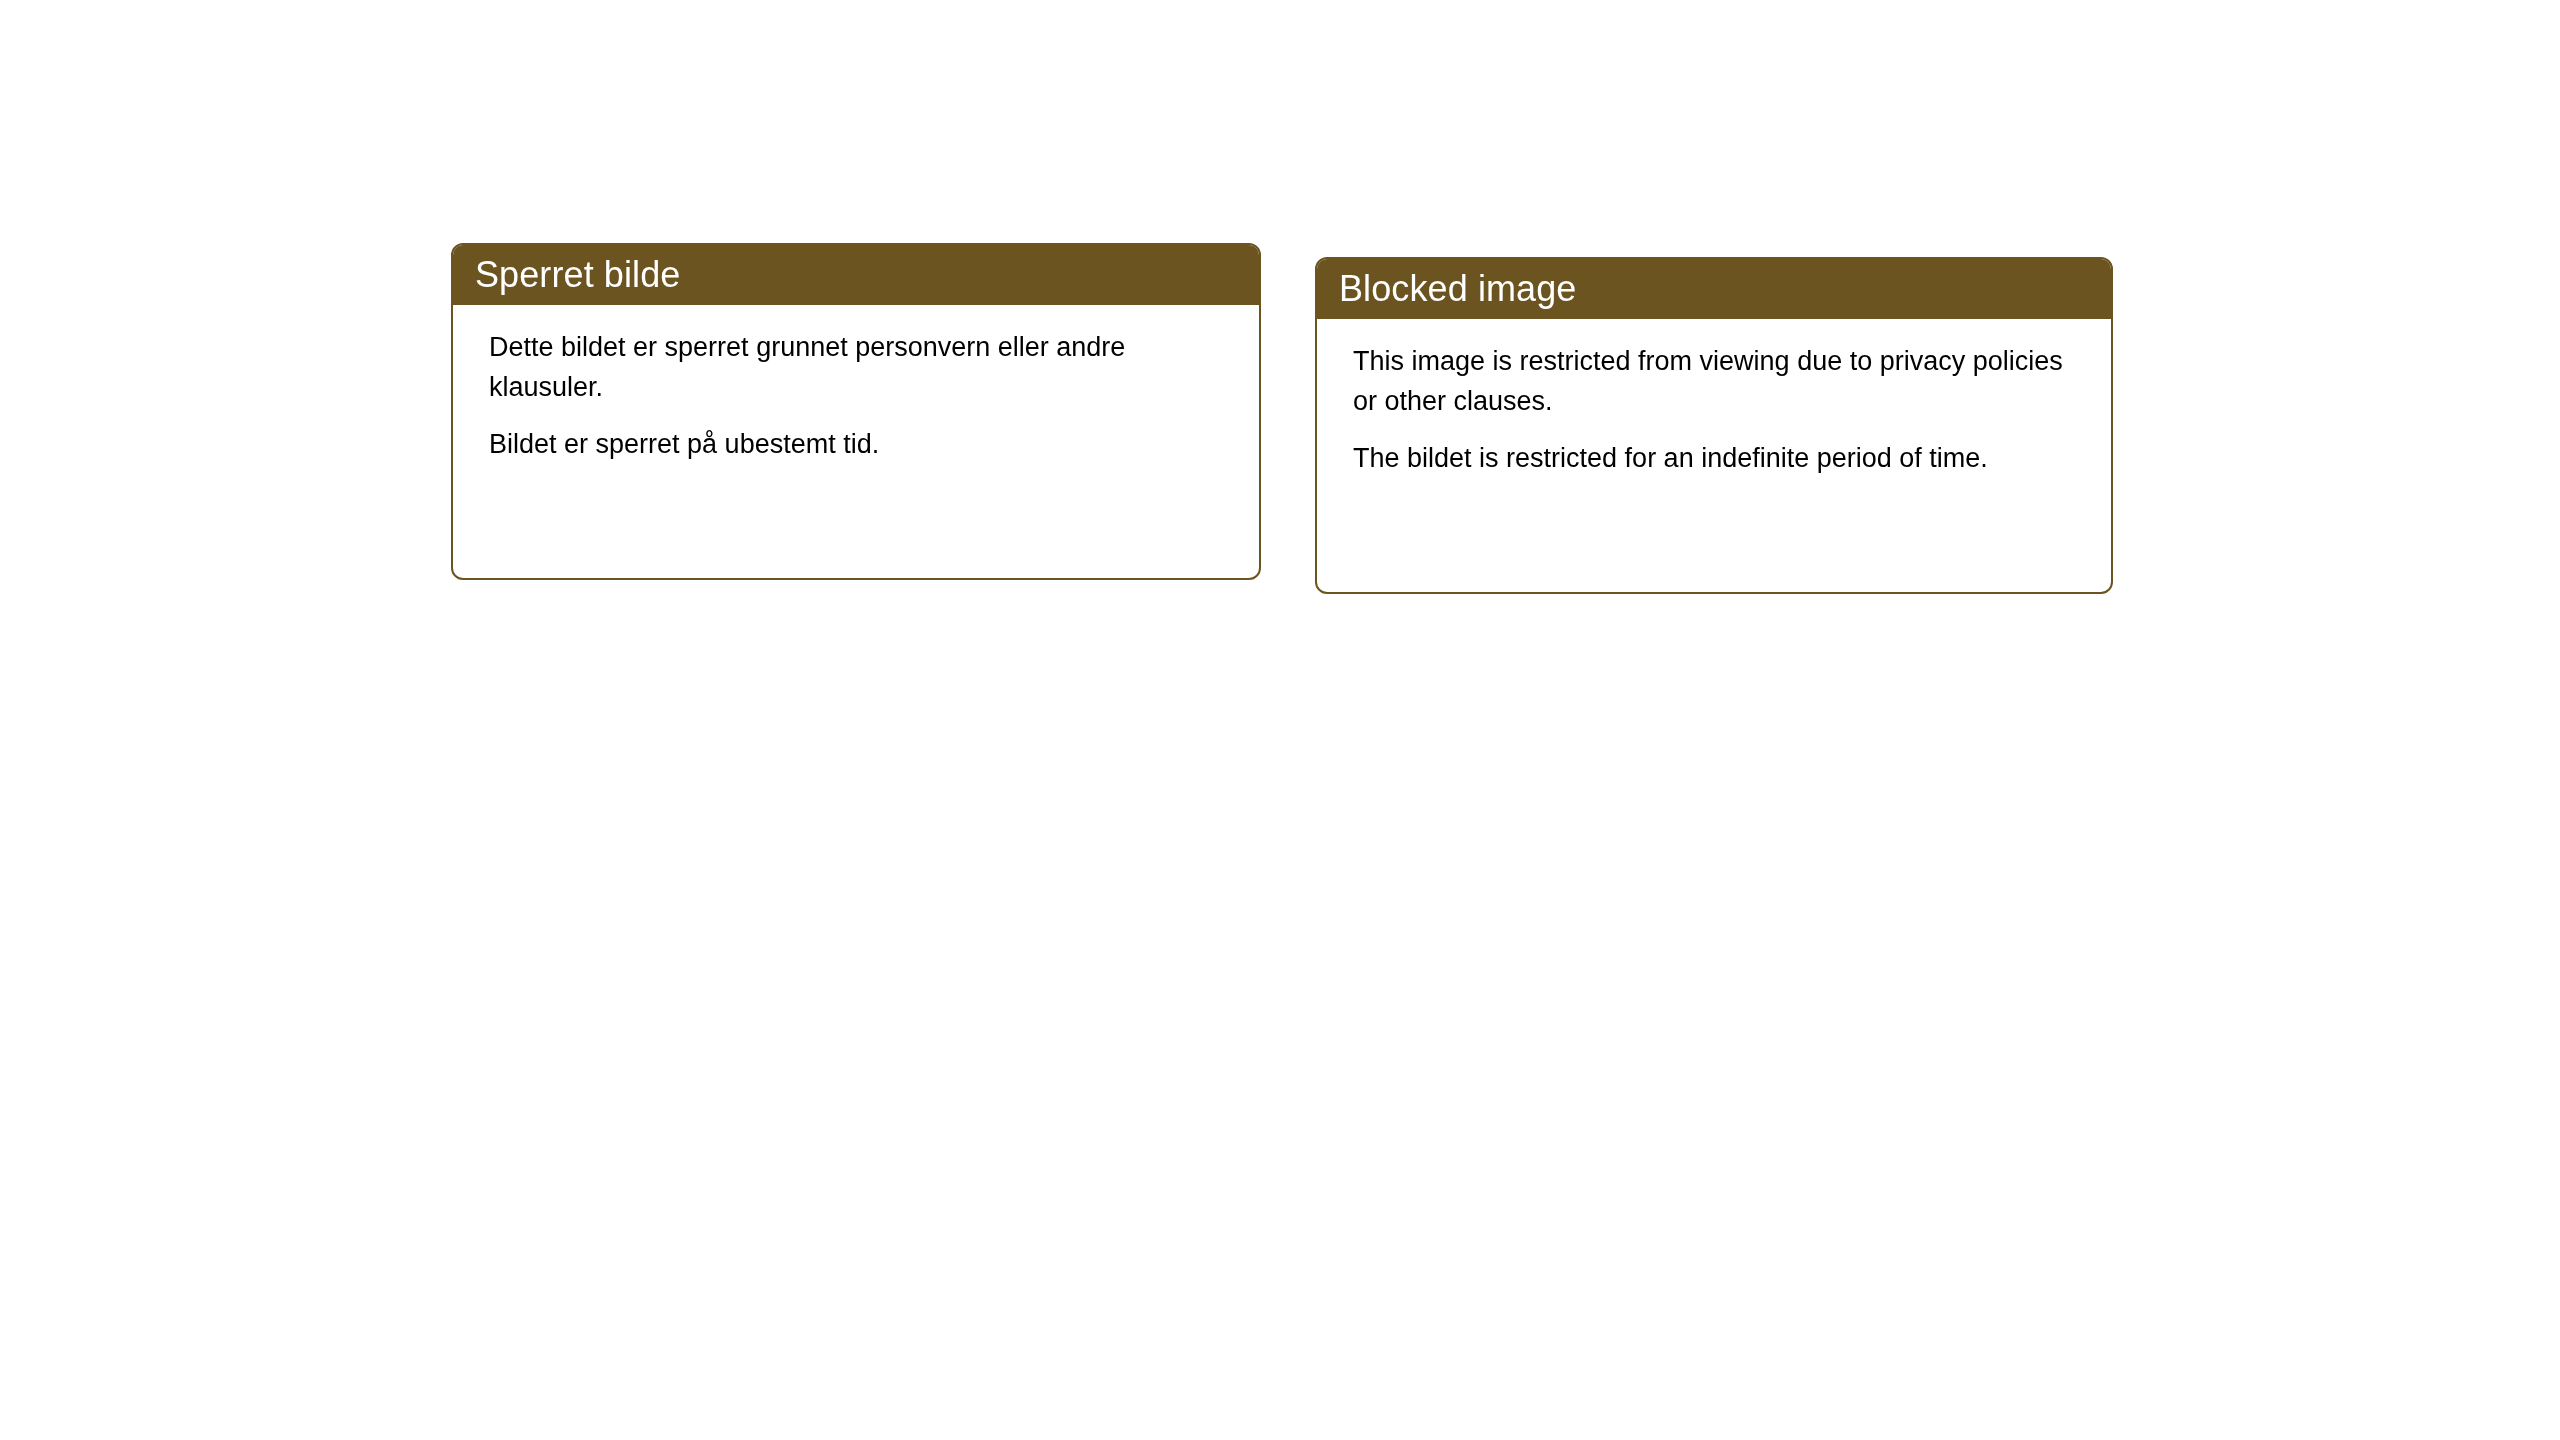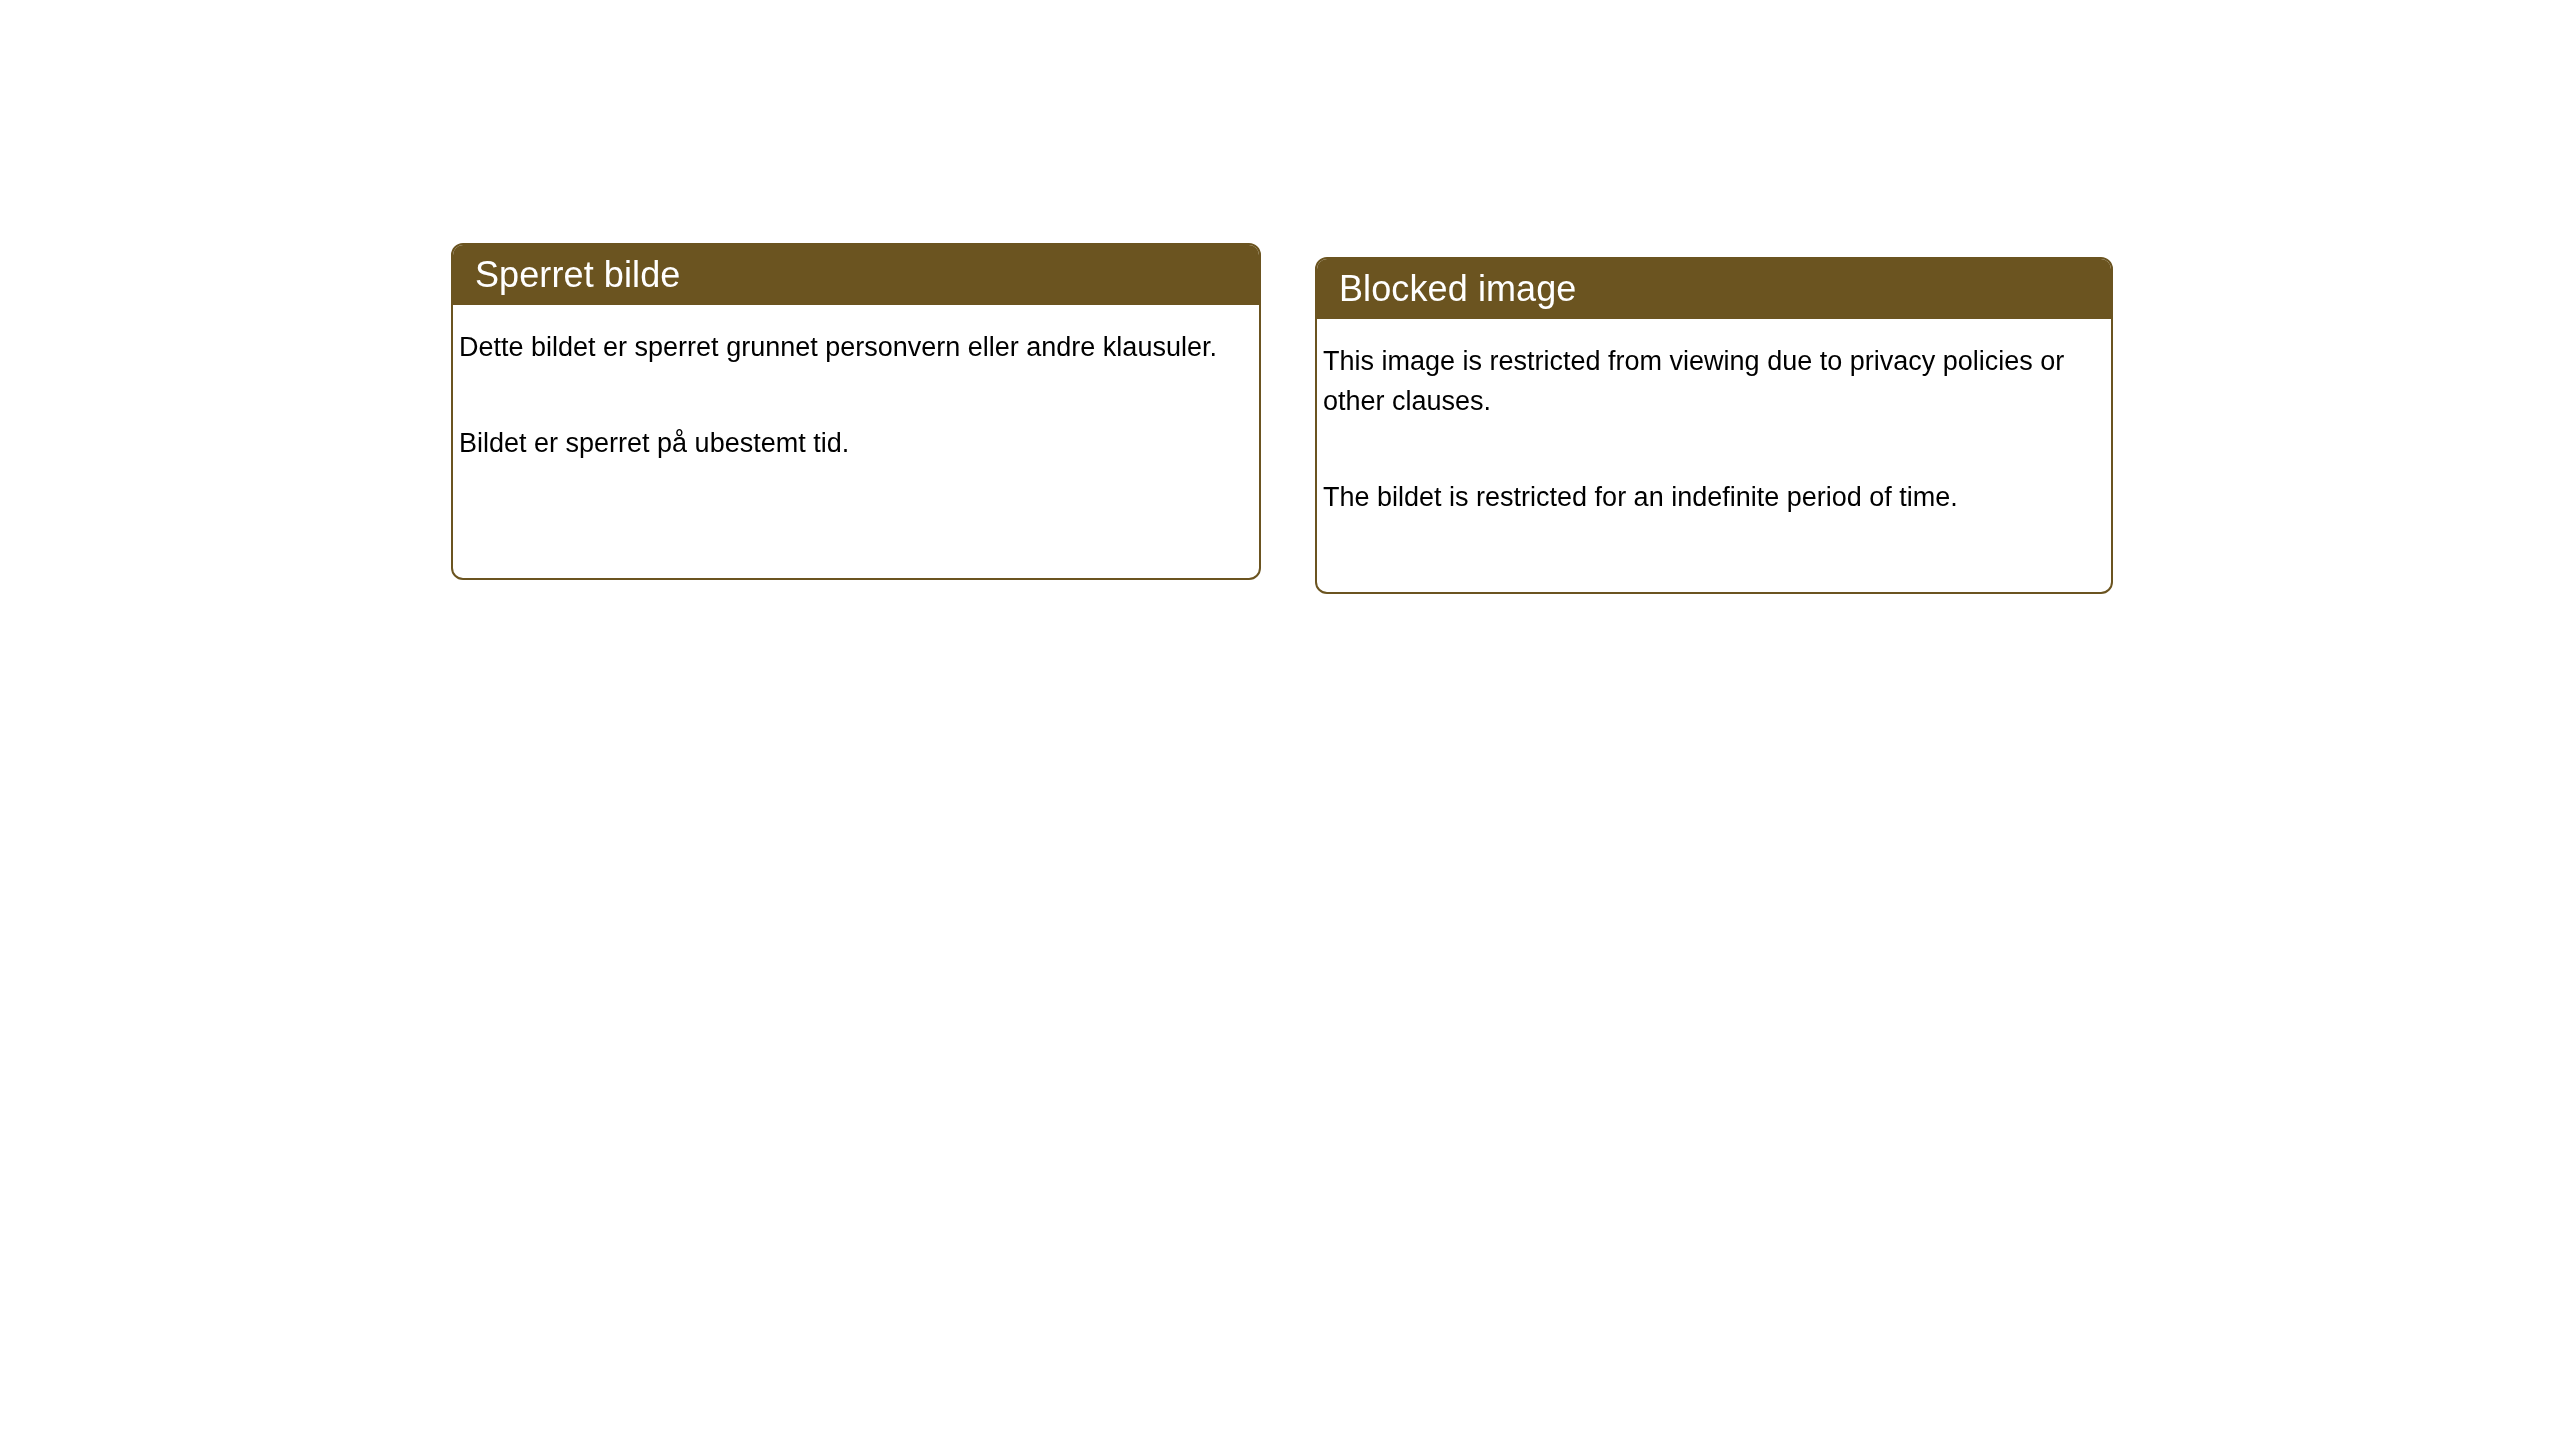--- a/index.html
+++ b/index.html
@@ -61,34 +61,34 @@
     color: #ffffff;
     font-size: 36px;
     font-weight: 400;
     line-height: 60px;
     letter-spacing: 0.1px;
     white-space: nowrap;
   }
 
   .card-body {
     box-sizing: border-box;
-    padding: 22px 26px 0 6px;
+    padding: 22px 26px 0 36px;
     background: #ffffff;
   }
 
   .card-paragraph {
     color: #000000;
     font-size: 27px;
     font-weight: 400;
     line-height: 40px;
     margin: 0;
   }
 
   .card-paragraph + .card-paragraph {
-    margin-top: 56px;
+    margin-top: 17px;
   }
 </style>
 </head>
 <body>
 
 <div id="stage">
 
   <section class="notice-card card-no">
     <div class="card-header">
       <h2 class="card-title">Sperret bilde</h2>

